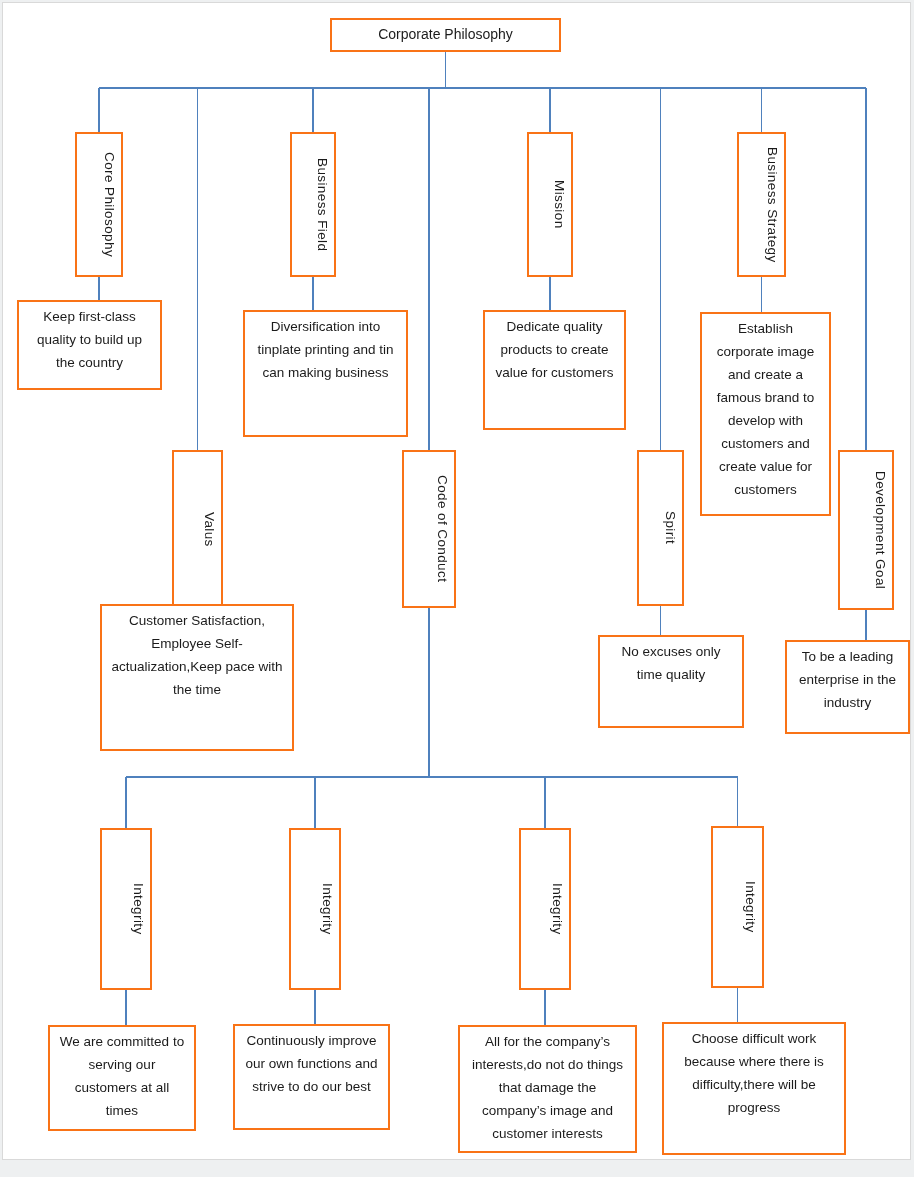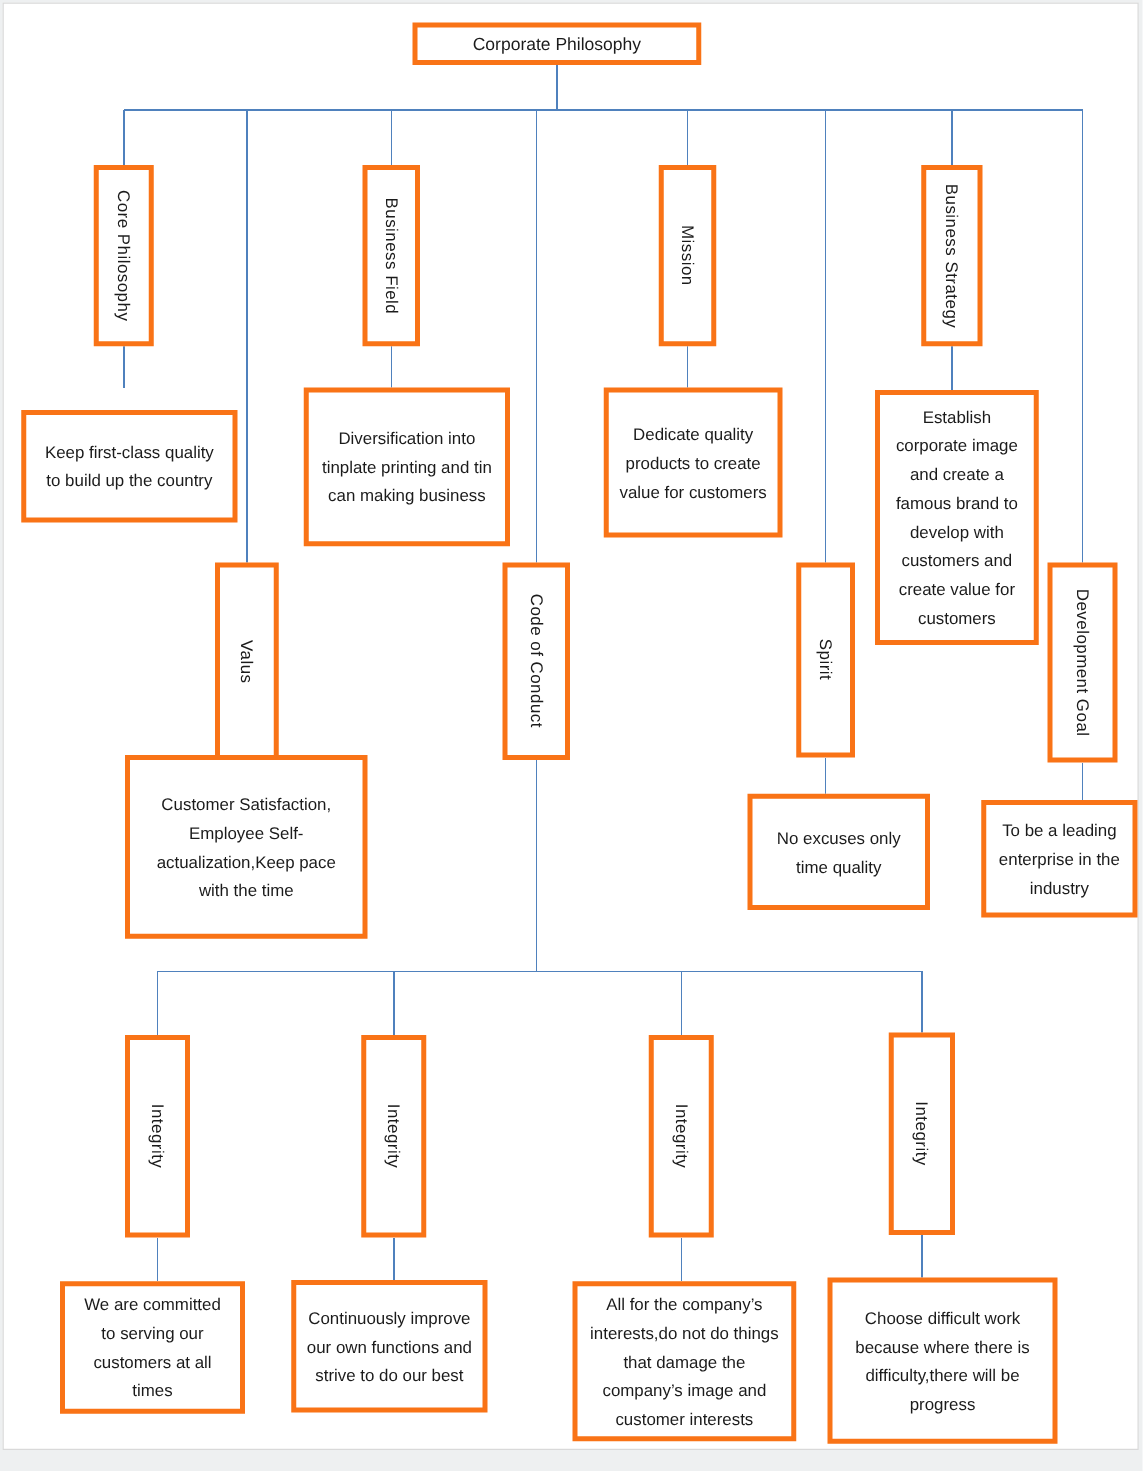--- a/index.html
+++ b/index.html
@@ -12,23 +12,23 @@
     overflow:hidden;
   }
   .page-bg {
     position:absolute; left:2px; top:2px; width:909px; height:1158px;
     background:#ffffff; border:1px solid #d9d9d9;
   }
   .connectors { position:absolute; left:0; top:0; }
   .connectors line { stroke: var(--line-color, #4f81bd); stroke-width:1.2; shape-rendering:crispEdges; }
   .node {
     position:absolute;
-    border:4px solid #f97316;
+    border:2px solid #f97316;
     background:#fff;
-    display:flex; align-items:center; justify-content:center;
+    display:flex; align-items:flex-start; justify-content:center;
     font-size:13.5px;
     line-height:23px;
   }
   .node.h { text-align:center; padding:3px 8px; }
   .node.v { writing-mode:vertical-rl; text-align:center; letter-spacing:0.4px; }
   .node.root { font-size:14px; }
 </style>
 </head>
 <body>
 
@@ -92,21 +92,21 @@
 <div class="node v" style="left:402px;top:450px;width:54px;height:158px">
   <span>Code of Conduct</span>
 </div>
 <div class="node v" style="left:637px;top:450px;width:47px;height:156px">
   <span>Spirit</span>
 </div>
 <div class="node v" style="left:838px;top:450px;width:56px;height:160px">
   <span>Development Goal</span>
 </div>
 
-<div class="node h" style="left:17px;top:328px;width:173px;height:90px">
+<div class="node h" style="left:17px;top:300px;width:145px;height:90px">
   <span>Keep first-class quality to build up the country</span>
 </div>
 <div class="node h" style="left:243px;top:310px;width:165px;height:127px">
   <span>Diversification into tinplate printing and tin can making business</span>
 </div>
 <div class="node h" style="left:483px;top:310px;width:143px;height:120px">
   <span>Dedicate quality products to create value for customers</span>
 </div>
 <div class="node h" style="left:700px;top:312px;width:131px;height:204px">
   <span>Establish corporate image and create a famous brand to develop with customers and create value for customers</span>

